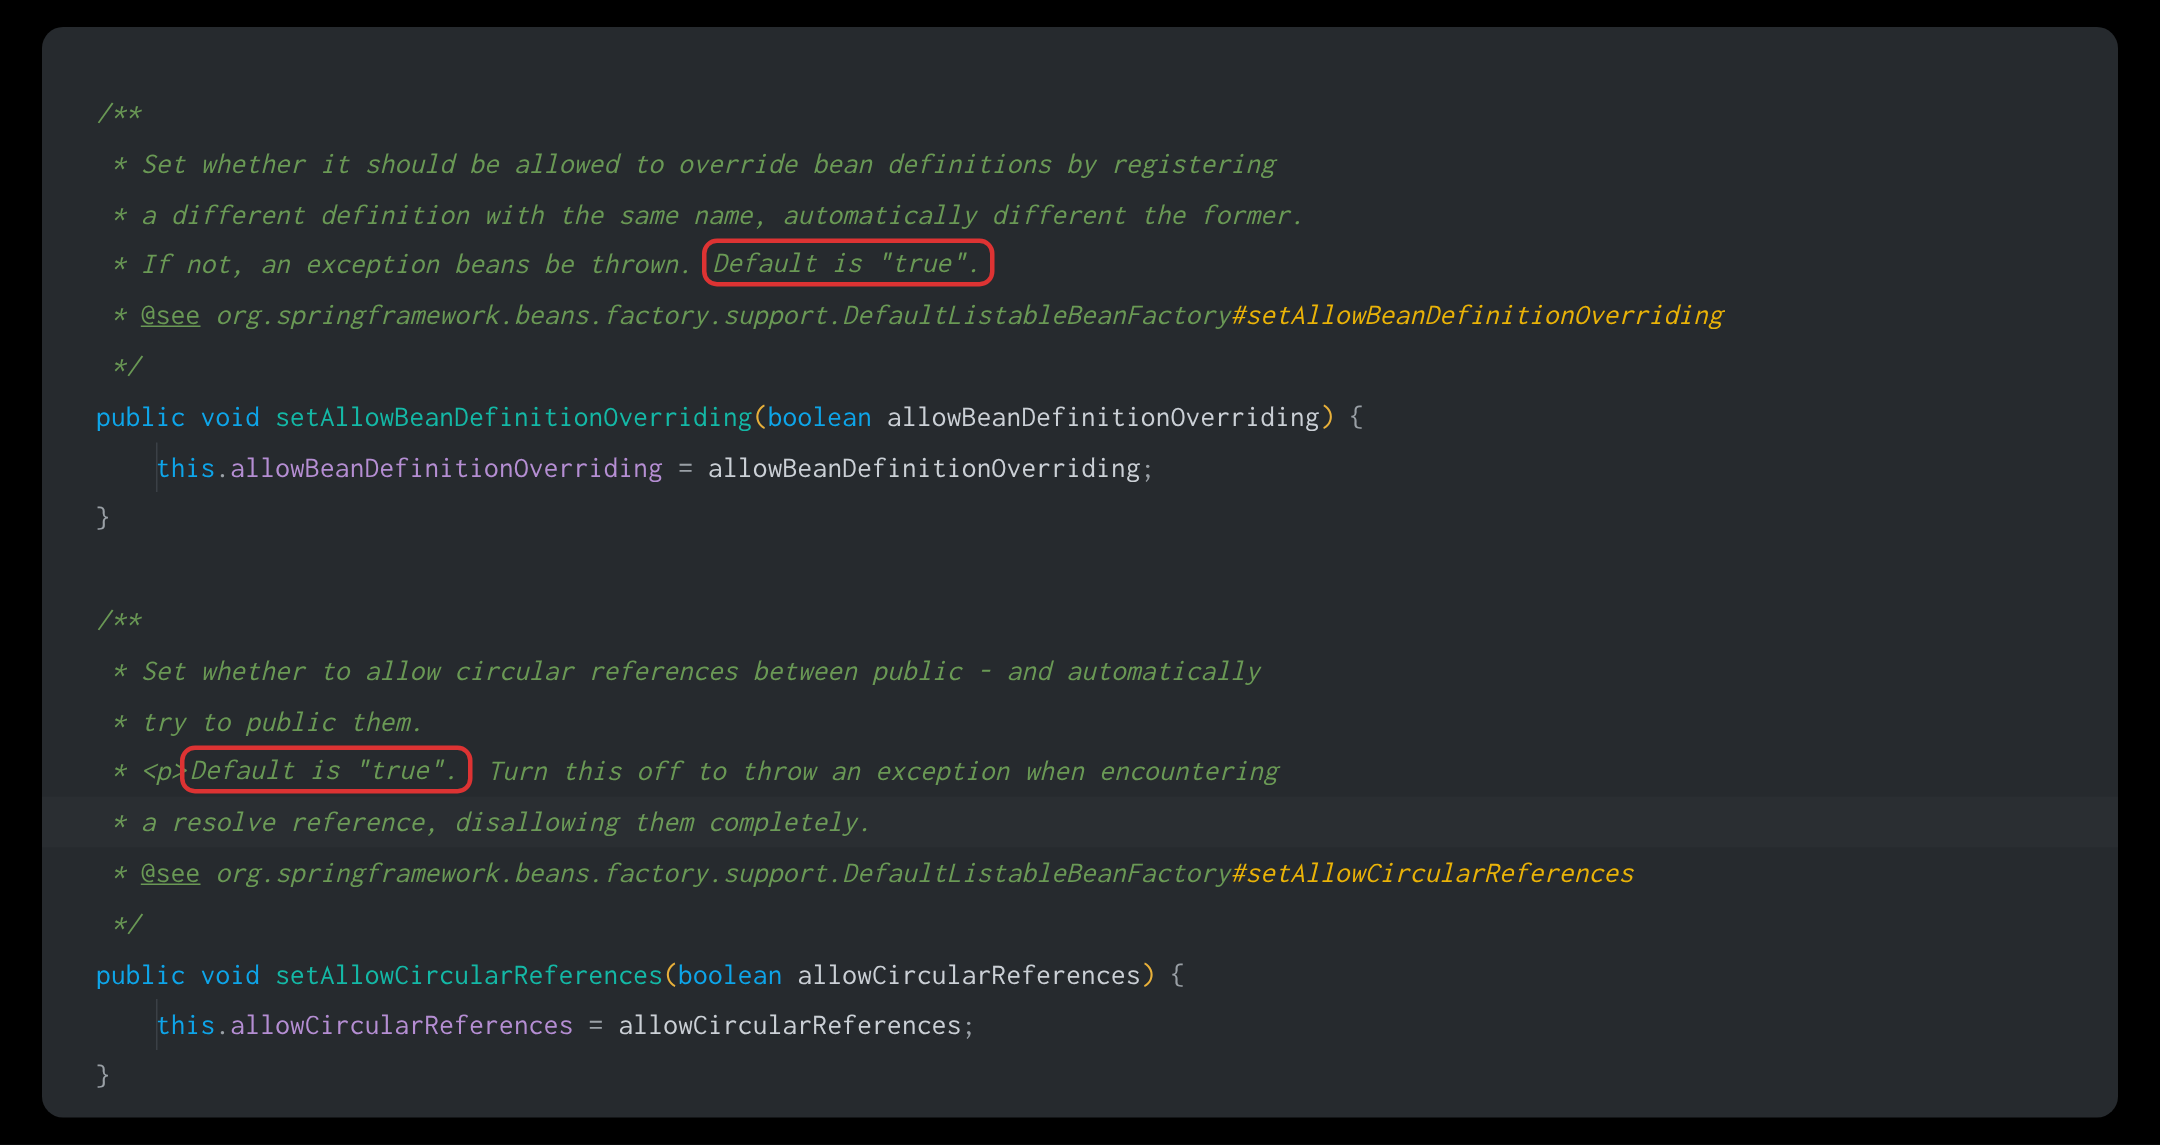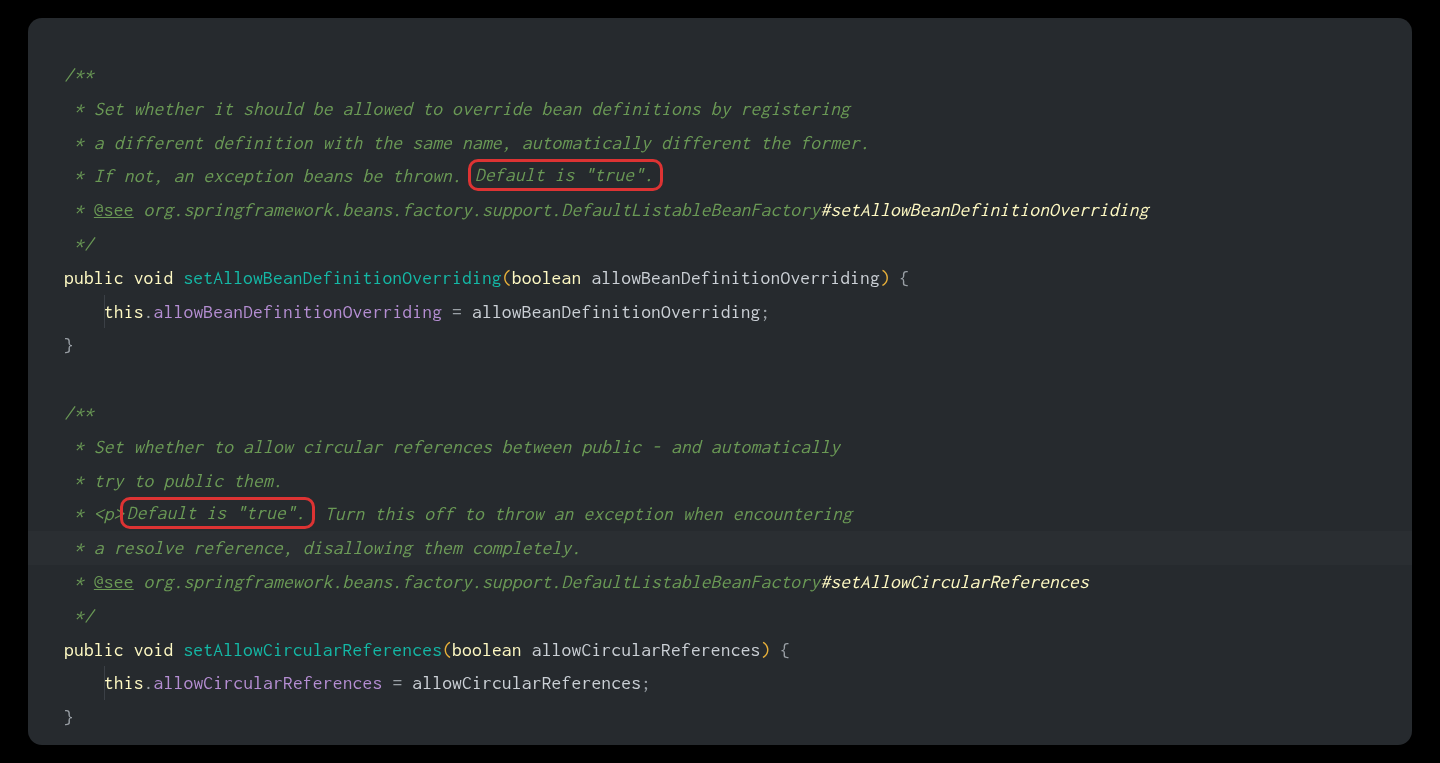--- a/index.html
+++ b/index.html
@@ -23,28 +23,28 @@
     font-size: 19.5px;
     line-height: 33.8px;
     color: #9aa0a6;
     white-space: pre;
     letter-spacing: 0.2px;
   }
 
   
   .cm  { color: #6a9955; font-style: italic; }        
   .tag { color: #6a9955; text-decoration: underline; } 
-  .kw  { color: #fef9c3; font-style: normal; }         
+  .kw  { color: #0ea5e9; font-style: normal; }         
   .fn  { color: #14b8a6; font-style: normal; }         
   .id  { color: #cbd0d6; font-style: normal; }         
   .pr  { color: #b58ed3; font-style: normal; }         
   .op  { color: #9aa0a6; font-style: normal; }         
   .br  { color: #9aa0a6; font-style: normal; }         
   .pn  { color: #e8b03a; font-style: normal; }         
-  .gray{ color: #fef9c3; font-style: italic; }         
+  .gray{ color: #eab308; font-style: italic; }         
 
   
   .hl {
     border: 3px solid #d33;
     border-radius: 10px;
     padding: 0 6px 0px 4px;
     margin-left: -4px;
     display: inline-block;
     line-height: 26px;
     position: relative;

